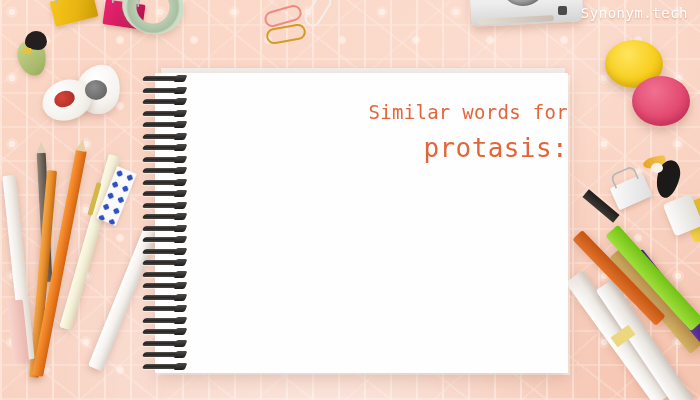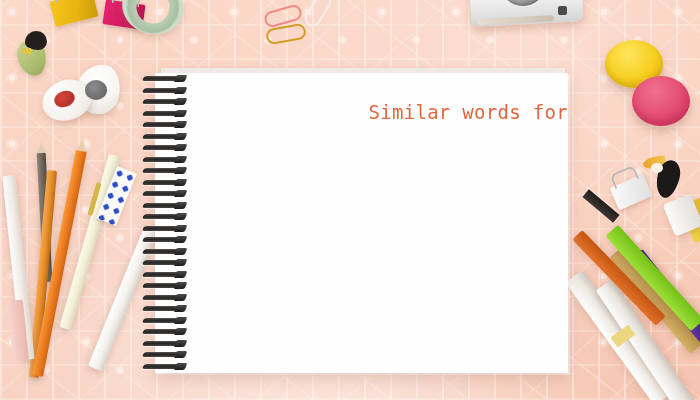--- a/index.html
+++ b/index.html
@@ -471,20 +471,21 @@
   <div class="prop marker mk-purple"></div>
   <div class="prop marker mk-gold"></div>
   <div class="prop marker mk-green"></div>
   <div class="prop marker mk-orange"></div>
 
   <div class="sheet-under"></div>
 
   <div class="notebook">
     <div class="note-text">
       <div class="headline">Similar words for</div>
+      <div class="headword">protasis:</div>
     </div>
   </div>
 
   <div class="spiral" id="spiral">
       <div class="coil" style="top: 4px;"></div>
       <div class="coil" style="top: 15.52px;"></div>
       <div class="coil" style="top: 27.04px;"></div>
       <div class="coil" style="top: 38.56px;"></div>
       <div class="coil" style="top: 50.08px;"></div>
       <div class="coil" style="top: 61.6px;"></div>
@@ -503,14 +504,15 @@
       <div class="coil" style="top: 211.36px;"></div>
       <div class="coil" style="top: 222.88px;"></div>
       <div class="coil" style="top: 234.4px;"></div>
       <div class="coil" style="top: 245.92px;"></div>
       <div class="coil" style="top: 257.44px;"></div>
       <div class="coil" style="top: 268.96px;"></div>
       <div class="coil" style="top: 280.48px;"></div>
       <div class="coil" style="top: 292px;"></div>
     </div>
 
+  <div class="brand">Synonym.tech</div>
 
 </div>
 
 </body></html>

